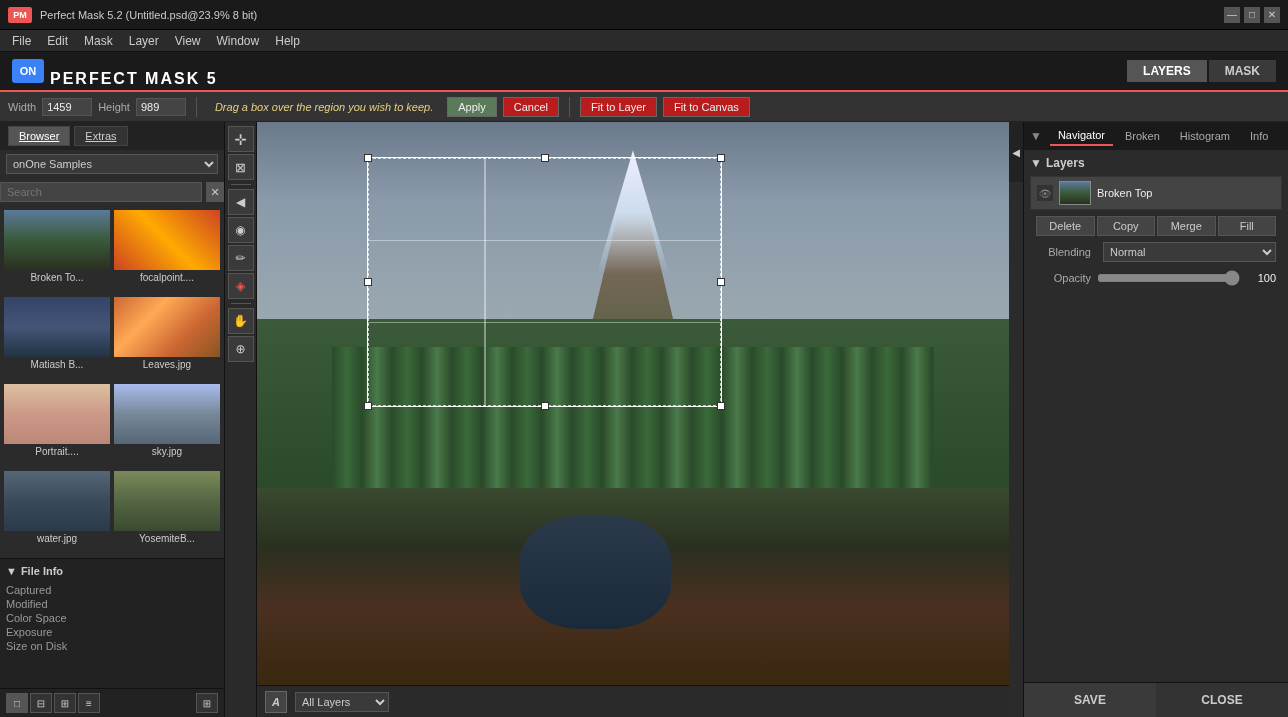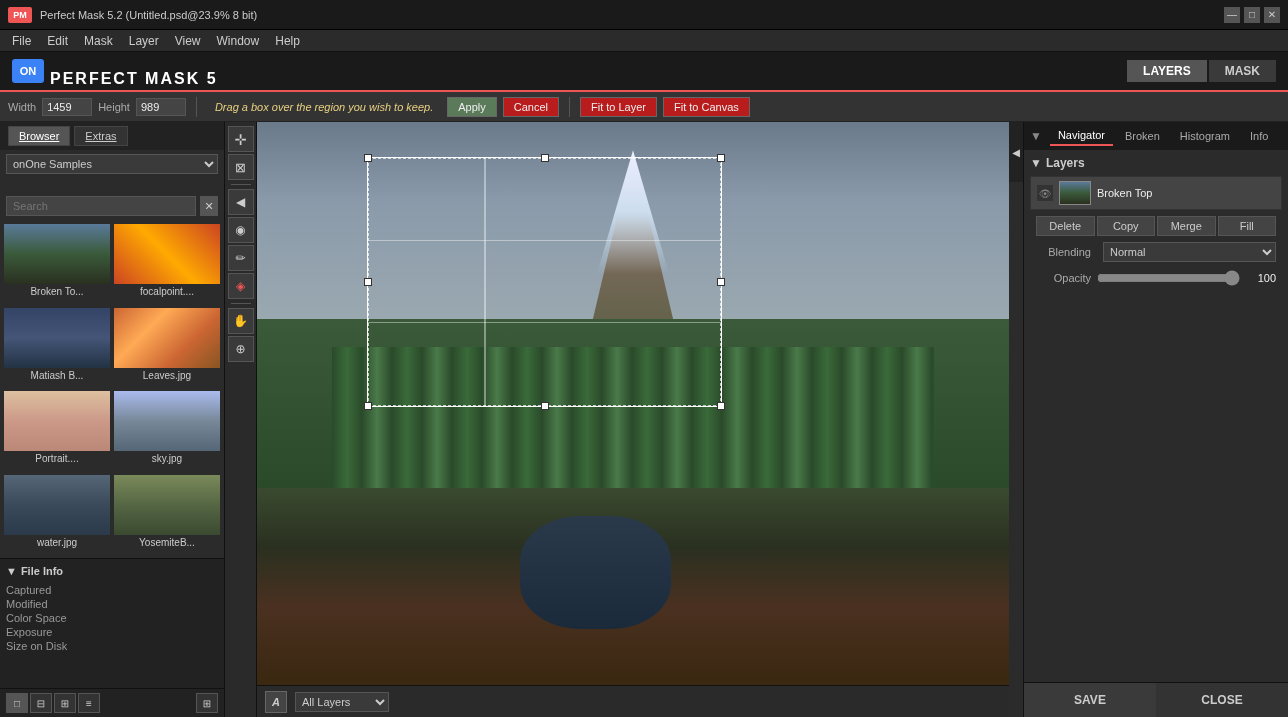--- a/index.html
+++ b/index.html
@@ -37,21 +37,21 @@
     
     #main { display: flex; height: calc(717px - 30px - 22px - 40px - 30px); }
 
     
     #left-panel { width: 225px; background: #2b2b2b; border-right: 1px solid #111; display: flex; flex-direction: column; }
     #browser-tabs { display: flex; padding: 4px 8px; gap: 4px; background: #222; }
     #browser-tabs .btab { padding: 3px 10px; color: #ccc; cursor: pointer; font-size: 11px; background: #333; border: 1px solid #444; text-decoration: underline; }
     #browser-tabs .btab.active { background: #555; color: white; }
     #browser-controls { display: flex; align-items: center; gap: 4px; padding: 4px 6px; background: #2b2b2b; }
     #browser-controls select { background: #3a3a3a; border: 1px solid #555; color: #ccc; font-size: 11px; padding: 2px; flex: 1; }
-    #search-bar { display: flex; align-items: center; padding: 4px 6px; gap: 4px; margin-top: 14px; }
+    #search-bar { display: flex; align-items: center; padding: 4px 0; gap: 4px; }
     #search-bar input { flex: 1; background: #444; border: 1px solid #555; color: #eee; padding: 3px 6px; font-size: 11px; }
     #search-bar .search-x { background: #555; border: none; color: #ccc; width: 18px; height: 18px; cursor: pointer; font-size: 11px; display: flex; align-items: center; justify-content: center; }
     #thumbnails { flex: 1; overflow-y: auto; padding: 4px; display: grid; grid-template-columns: 1fr 1fr; gap: 4px; }
     .thumb-item { cursor: pointer; }
     .thumb-img { width: 100%; height: 60px; object-fit: cover; background: #444; display: flex; align-items: center; justify-content: center; overflow: hidden; }
     .thumb-label { color: #ccc; font-size: 10px; text-align: center; padding: 2px 0; white-space: nowrap; overflow: hidden; text-overflow: ellipsis; }
     #file-info { background: #222; border-top: 1px solid #111; padding: 6px; min-height: 130px; }
     #file-info .section-header { display: flex; align-items: center; gap: 4px; color: #ccc; font-size: 11px; font-weight: bold; margin-bottom: 6px; cursor: pointer; }
     .file-info-row { display: flex; justify-content: space-between; padding: 1px 0; font-size: 11px; }
     .file-info-key { color: #999; }

